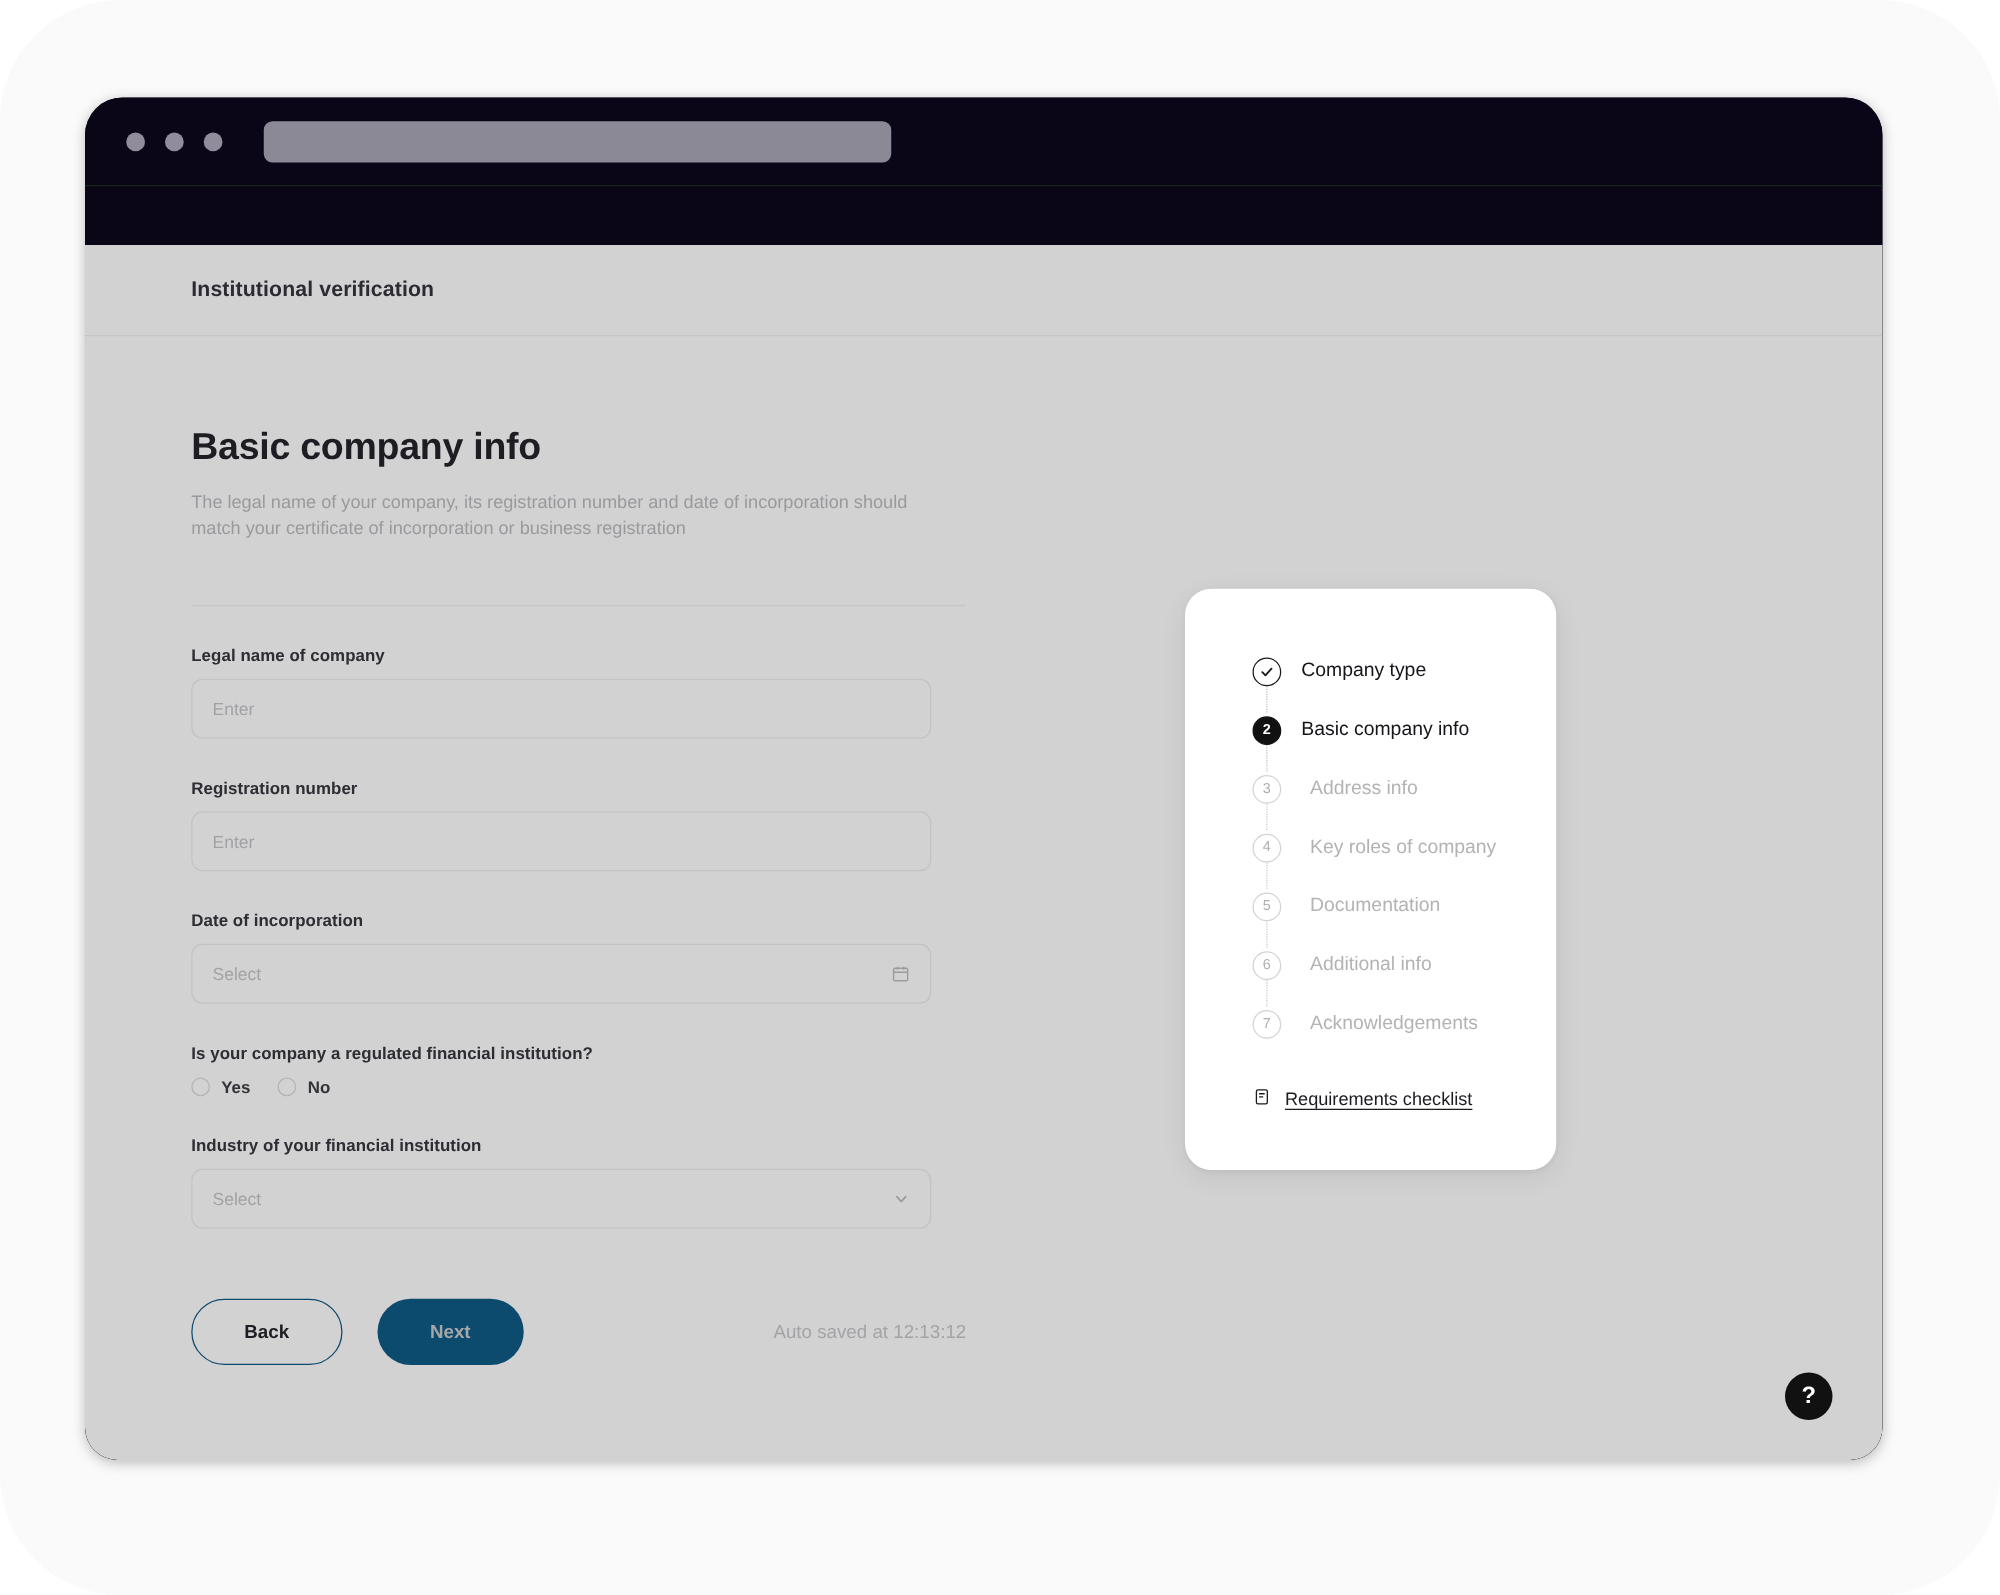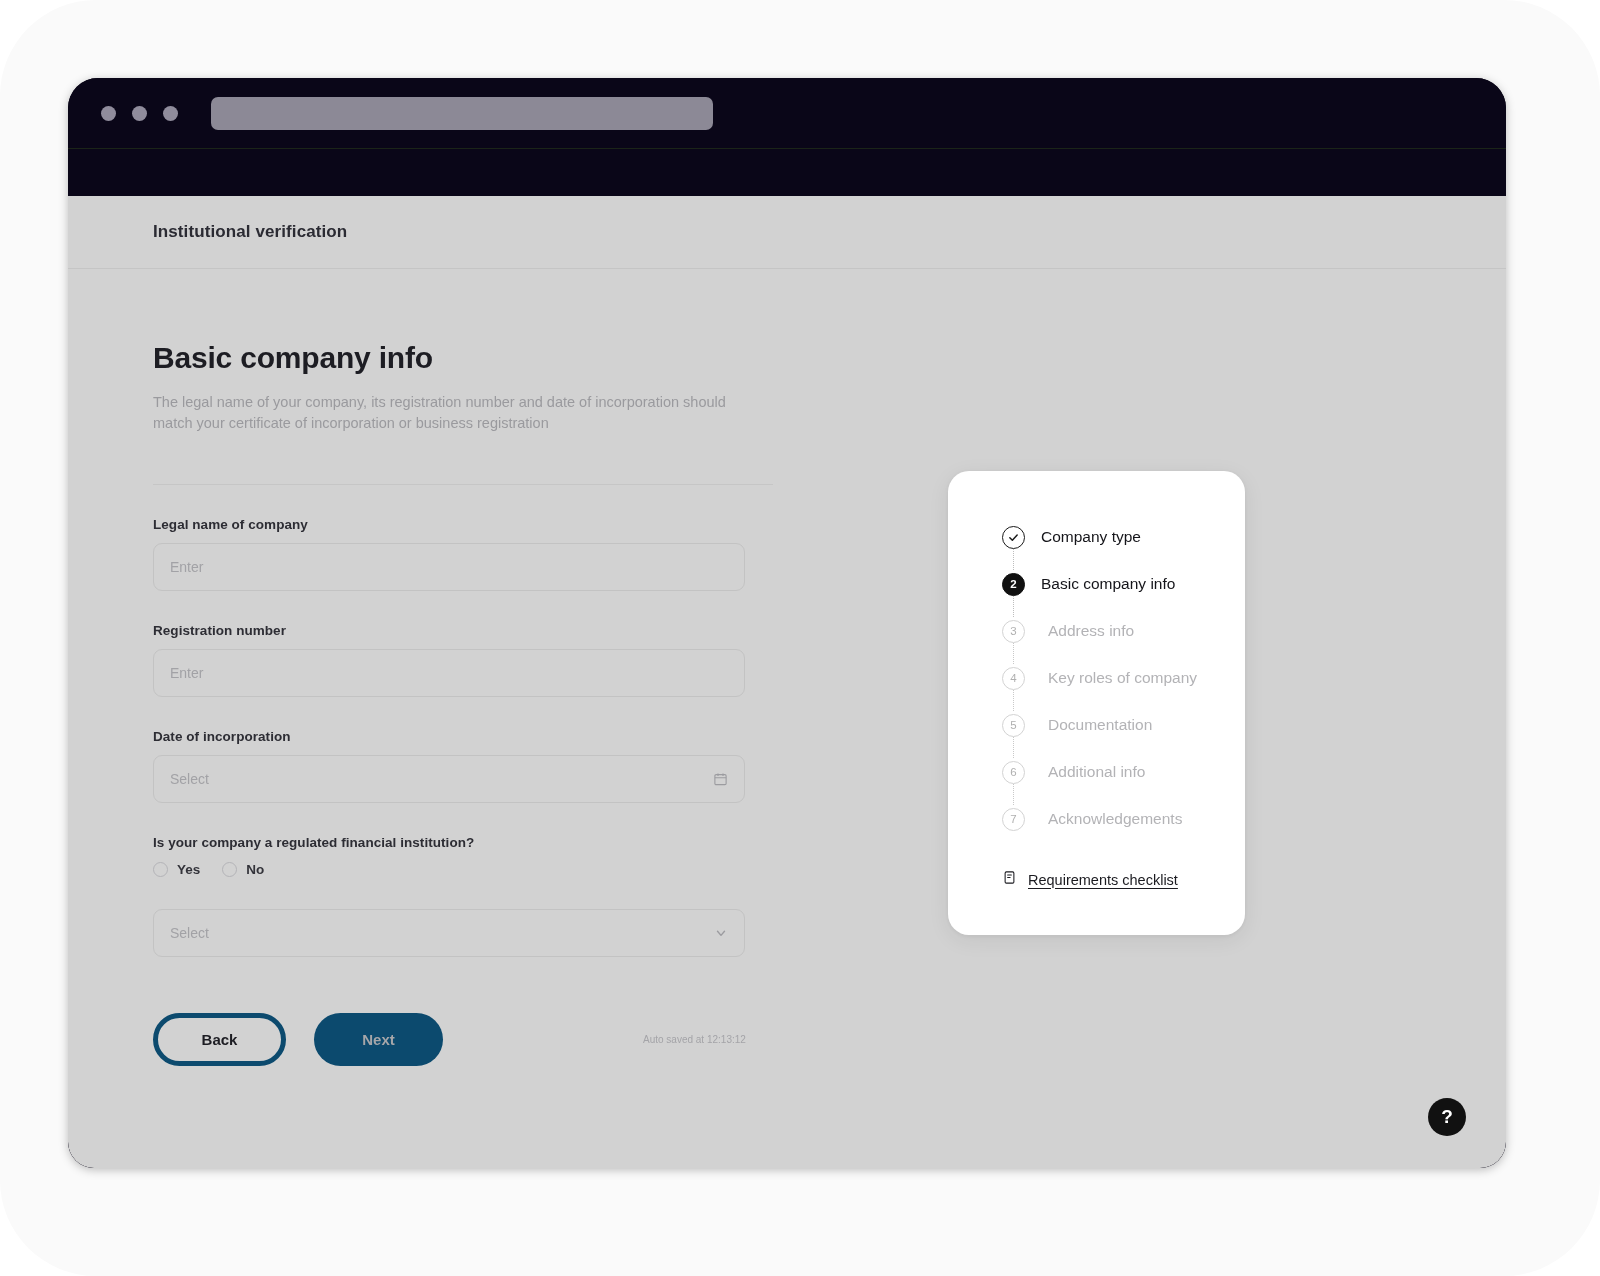--- a/index.html
+++ b/index.html
@@ -204,37 +204,37 @@
     border-radius: 999px;
     display: flex;
     align-items: center;
     justify-content: center;
     cursor: pointer;
   }
 
   .btn-back {
     width: 133px;
     height: 53px;
-    border: 5px solid #0c4a6e;
+    border: 1px solid #0c4a6e;
     background: transparent;
     color: #1d1d23;
   }
 
   .btn-next {
     width: 129px;
     height: 53px;
     margin-left: 28px;
     background: #0c4a6e;
     color: #a6a6a9;
     border: none;
   }
 
   .autosave {
     margin-left: 200px;
-    font-size: 10px;
+    font-size: 15px;
     color: #a4a4a8;
     white-space: nowrap;
   }
 
   
   .stepper-card {
     position: absolute;
     left: 880px;
     top: 202px;
     width: 297px;
@@ -405,20 +405,21 @@
                 <span class="radio-label">Yes</span>
               </label>
               <label class="radio-item">
                 <span class="radio-circle"></span>
                 <span class="radio-label">No</span>
               </label>
             </div>
           </div>
 
           <div class="field">
+            <div class="field-label">Industry of your financial institution</div>
             <div class="input-box">
               <span class="input-ph">Select</span>
               <span class="input-trailing">
                 <svg width="14" height="14" viewBox="0 0 24 24" fill="none" stroke="currentColor" stroke-width="2.4" stroke-linecap="round" stroke-linejoin="round">
                   <polyline points="6 9 12 16 18 9"></polyline>
                 </svg>
               </span>
             </div>
           </div>
 

